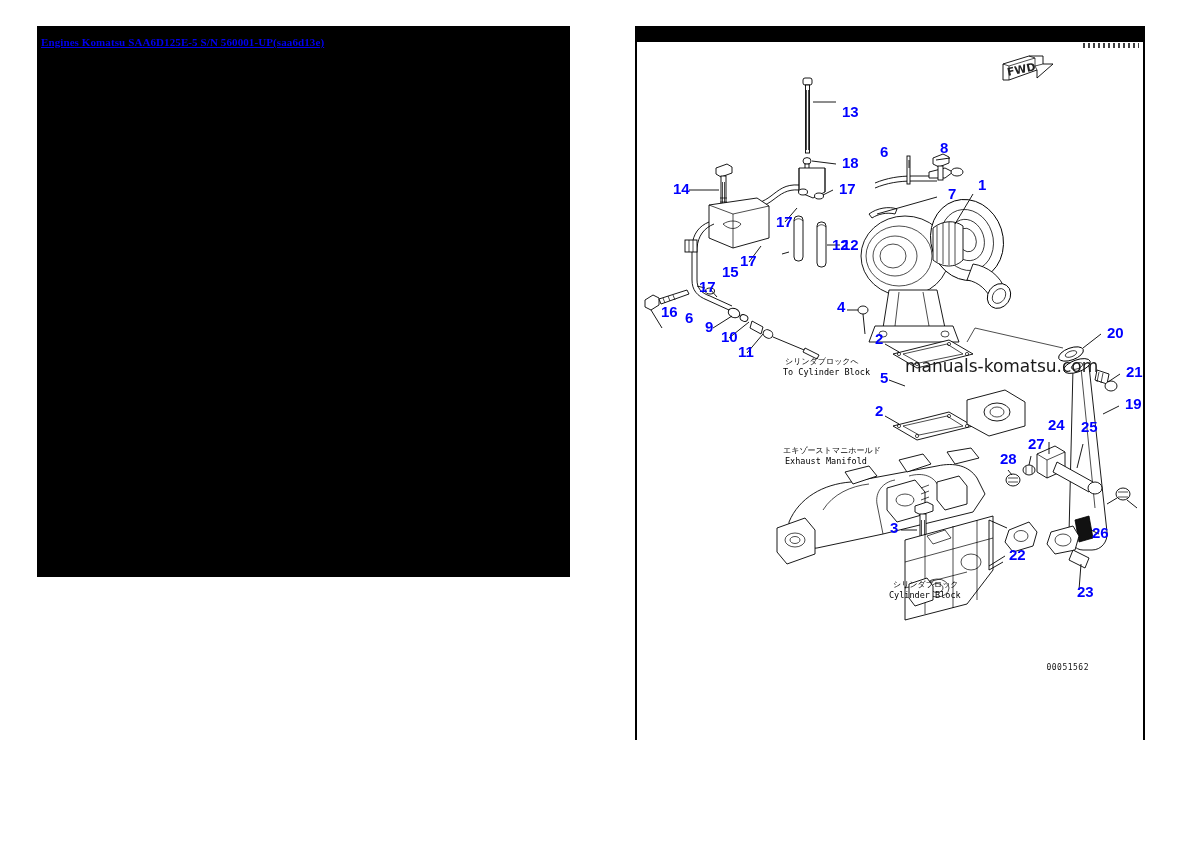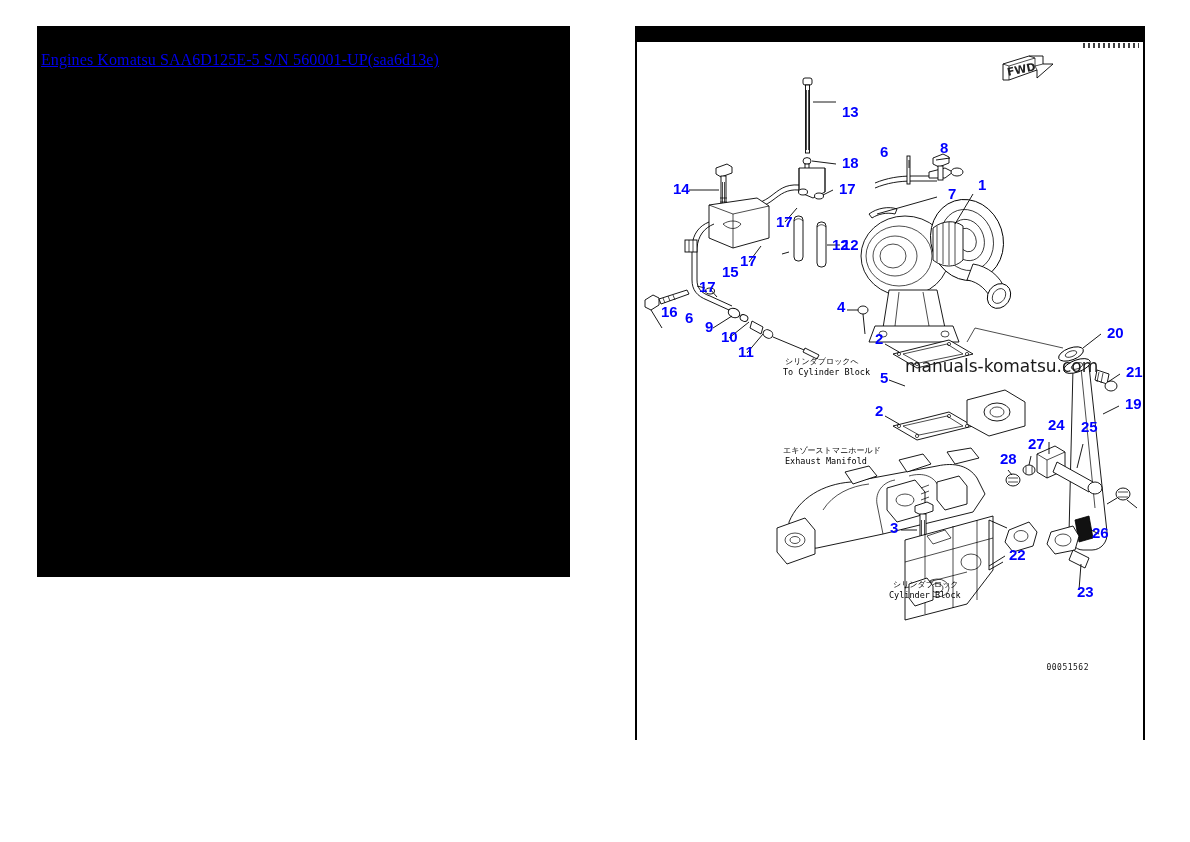--- a/index.html
+++ b/index.html
@@ -23,25 +23,25 @@
     left: 37px;
     top: 26px;
     width: 533px;
     height: 551px;
     background: #000000;
     overflow: hidden;
   }
   #doc-title-link {
     position: absolute;
     left: 4px;
-    top: 25px;
+    top: 10px;
     color: #0000ee;
     font-family: "Liberation Serif", serif;
-    font-weight: normal;
-    font-size: 16px;
+    font-weight: bold;
+    font-size: 11px;
     letter-spacing: 0.1px;
     text-decoration: underline;
     white-space: nowrap;
     cursor: pointer;
   }
 
   
   #right-panel {
     position: absolute;
     left: 635px;

